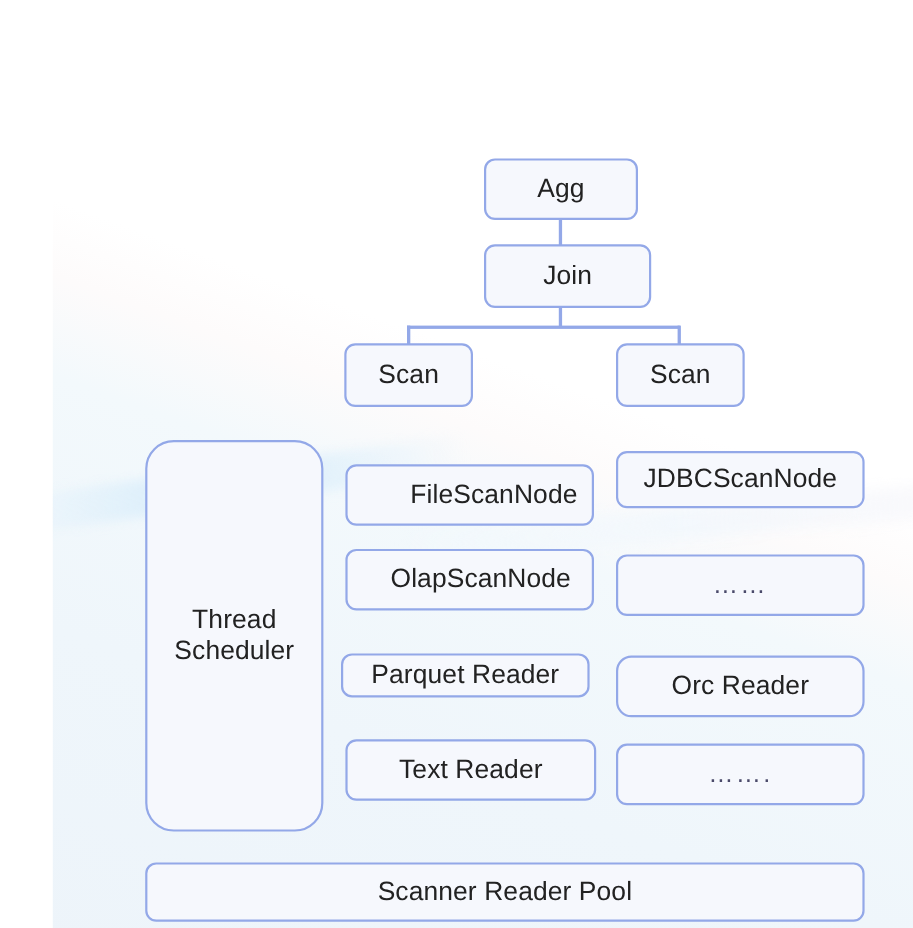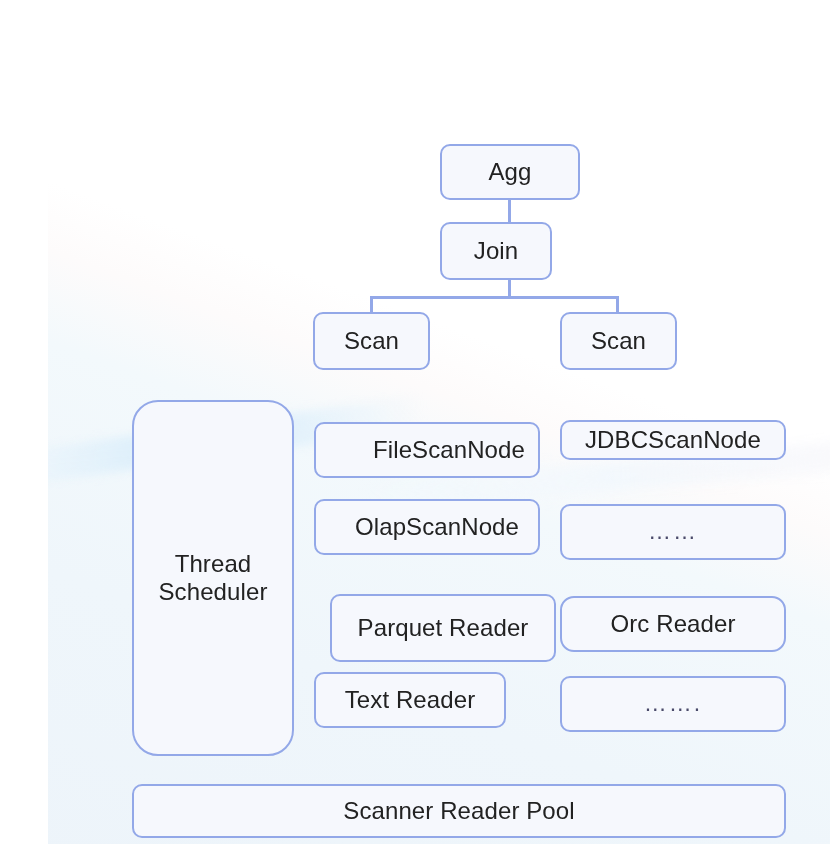--- a/index.html
+++ b/index.html
@@ -73,39 +73,39 @@
     font-size: 24px;
     line-height: 1.18;
     text-align: center;
     white-space: pre-line;
     letter-spacing: .1px;
     z-index: 3;
   }
 
   
   .node-agg   { left: 376px; top: 80px;  width: 140px; height: 56px; }
-  .node-join  { left: 376px; top: 158px; width: 112px; height: 58px; }
+  .node-join  { left: 376px; top: 158px; width: 152px; height: 58px; }
   .node-scan-left  { left: 249px; top: 248px; width: 117px; height: 58px; }
   .node-scan-right { left: 496px; top: 248px; width: 117px; height: 58px; }
 
   
   .node-scheduler {
     left: 68px; top: 336px;
     width: 162px; height: 356px;
     border-radius: 26px;
   }
 
   
   .node-filescan   { left: 250px; top: 358px; width: 226px; height: 56px; padding-left: 44px; }
   .node-olapscan   { left: 250px; top: 435px; width: 226px; height: 56px; padding-left: 20px; }
-  .node-parquet    { left: 266px; top: 530px; width: 226px; height: 68px; }
-  .node-text       { left: 250px; top: 608px; width: 192px; height: 56px; }
+  .node-parquet    { left: 246px; top: 530px; width: 226px; height: 40px; }
+  .node-text       { left: 250px; top: 608px; width: 228px; height: 56px; }
 
   
-  .node-jdbcscan   { left: 496px; top: 356px; width: 226px; height: 40px; }
+  .node-jdbcscan   { left: 496px; top: 346px; width: 226px; height: 52px; }
   .node-ellipsis-1 { left: 496px; top: 440px; width: 226px; height: 56px; }
   .node-orc        { left: 496px; top: 532px; width: 226px; height: 56px; border-radius: 14px; }
   .node-ellipsis-2 { left: 496px; top: 612px; width: 226px; height: 56px; }
 
   
   .node-threadpool {
     left: 68px; top: 720px;
     width: 654px; height: 54px;
   }
 

